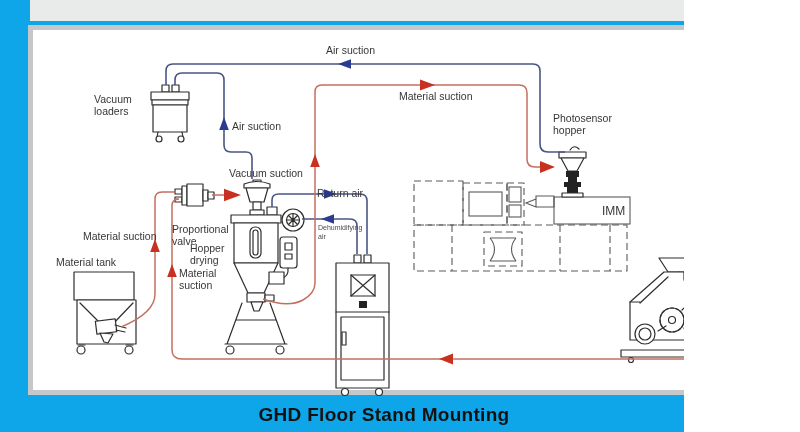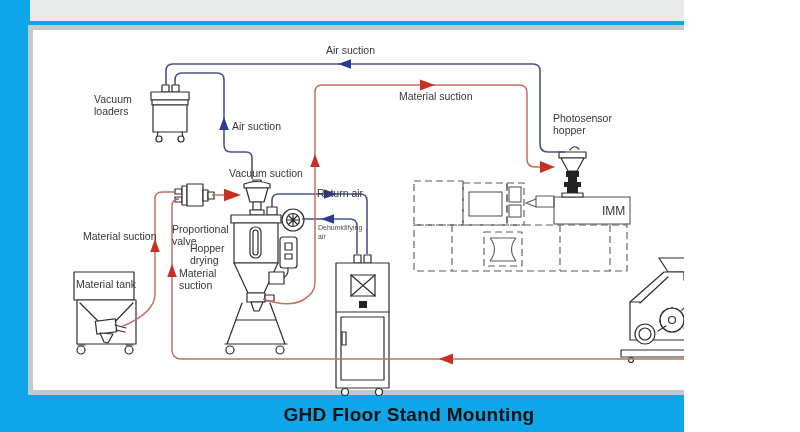--- a/index.html
+++ b/index.html
@@ -6,21 +6,21 @@
   .page{position:relative;width:684px;height:432px;background:#0ea5e9;overflow:hidden;
         font-family:Liberation Sans, sans-serif;}
   .topstrip{position:absolute;left:30px;top:0;width:731px;height:21px;background:#e9eaea;}
   .frame{position:absolute;left:28px;top:25px;width:735px;height:370px;box-sizing:border-box;
          border:5px solid var(--frame-border,#c5c8ca);background:#fff;}
   svg.art{position:absolute;left:0;top:0;width:800px;height:432px;}
   .lbl{position:absolute;color:#373737;font-size:10.5px;line-height:1.18;white-space:normal;}
   .nowrap{white-space:nowrap;}
   .sm{font-size:7px;color:#4a4a4a;line-height:1.25;}
   .title{position:absolute;left:0;top:404px;width:768px;text-align:center;font-weight:bold;
-         font-size:19px;color:#121212;letter-spacing:.3px;padding-left:25px;}
+         font-size:19px;color:#121212;letter-spacing:.3px;}
   
   .m{stroke:var(--machine-stroke,#2e2e2e);fill:none;stroke-width:1.2;stroke-linejoin:round;stroke-linecap:round;}
   .mw{stroke:var(--machine-stroke,#2e2e2e);fill:#fff;stroke-width:1.2;stroke-linejoin:round;}
   .dk{fill:#222;stroke:none;}
   .dash{stroke:#5a5a5a;fill:none;stroke-width:1.1;stroke-dasharray:7 4;stroke-linejoin:round;}
   .sol{stroke:#5a5a5a;fill:none;stroke-width:1.1;}
   .bl{stroke:var(--air-line,#4a5585);fill:none;stroke-width:1.6;}
   .rl{stroke:var(--material-line,#c4705f);fill:none;stroke-width:1.5;}
   .ba{fill:var(--air-arrow,#2b3b8f);stroke:none;}
   .ra{fill:var(--material-arrow,#c83122);stroke:none;}
@@ -202,21 +202,21 @@
   </svg>
 
   <div class="lbl nowrap" style="left:326px;top:44px;">Air suction</div>
   <div class="lbl nowrap" style="left:232px;top:120px;">Air suction</div>
   <div class="lbl" style="left:94px;top:93px;width:50px;">Vacuum loaders</div>
   <div class="lbl nowrap" style="left:399px;top:90px;">Material suction</div>
   <div class="lbl nowrap" style="left:229px;top:167px;">Vacuum suction</div>
   <div class="lbl nowrap" style="left:317px;top:187px;">Return air</div>
   <div class="lbl" style="left:172px;top:223px;width:58px;">Proportional valve</div>
   <div class="lbl nowrap" style="left:83px;top:230px;">Material suction</div>
-  <div class="lbl nowrap" style="left:76px;top:256px;margin-top:22px;">Material tank</div>
+  <div class="lbl nowrap" style="left:56px;top:256px;">Material tank</div>
   <div class="lbl" style="left:190px;top:242px;width:42px;">Hopper drying</div>
   <div class="lbl" style="left:179px;top:267px;width:44px;">Material suction</div>
   <div class="lbl sm" style="left:318px;top:224px;width:44px;">Dehumidifying air</div>
   <div class="lbl" style="left:553px;top:112px;width:72px;">Photosensor hopper</div>
   <div class="lbl nowrap" style="left:580px;top:204px;font-size:12px;margin-left:22px;">IMM</div>
 
   <div class="title">GHD Floor Stand Mounting</div>
 </div>
 
 </body></html>

